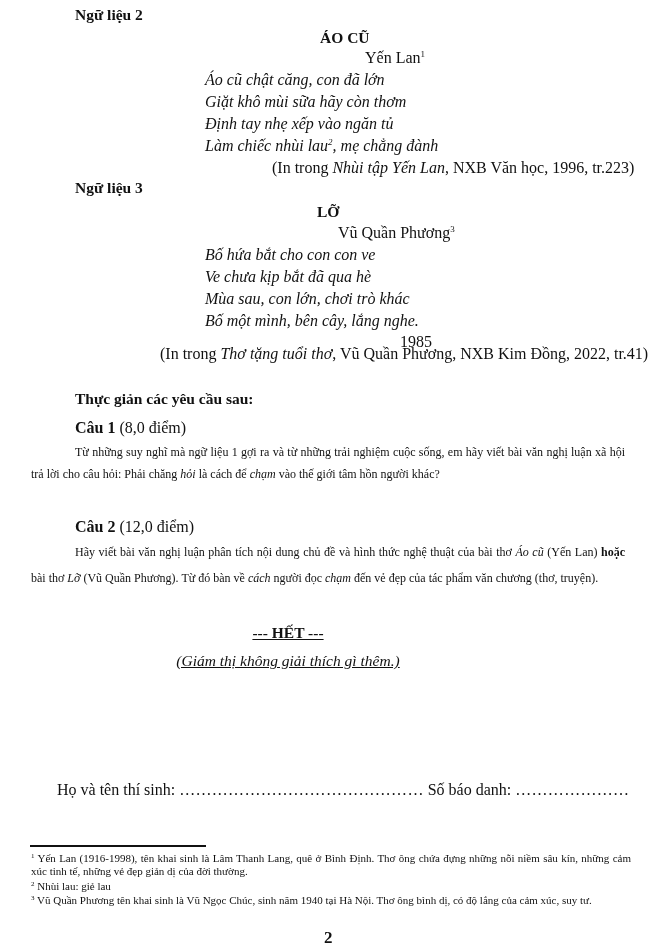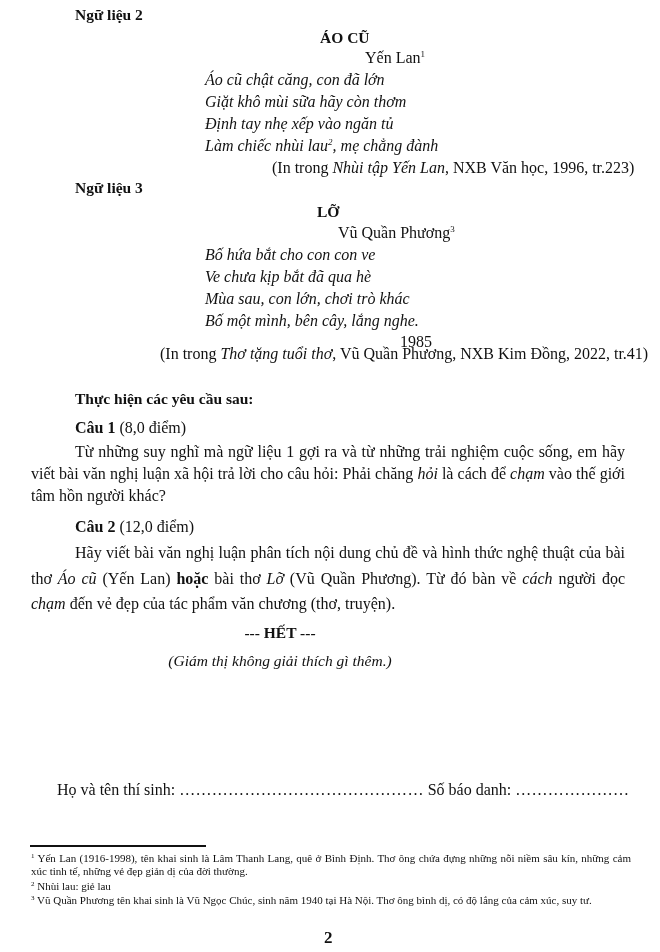--- a/index.html
+++ b/index.html
@@ -7,25 +7,25 @@
     width: 660px; height: 952px; background: #ffffff; color: #111;
     font-family: "Liberation Serif", serif; position: relative; overflow: hidden;
   }
   .abs { position: absolute; white-space: nowrap; }
   .b { font-weight: bold; }
   .i { font-style: italic; }
   .f15 { font-size: 15.5px; line-height: 20px; }
   .f16 { font-size: 16px; line-height: 20px; }
   sup { font-size: 9px; line-height: 0; vertical-align: 6px; }
   .para {
-    position: absolute; left: 31px; width: 594px; font-size: 16px; line-height: 25.5px;
+    position: absolute; left: 31px; width: 594px; font-size: 12px; line-height: 25.5px;
     text-align: justify; text-indent: 44px;
   }
   .para.p1 { line-height: 22px; }
-  .center { position: absolute; left: 0; width: 532px; text-align: center; }
+  .center { position: absolute; left: 8px; width: 532px; text-align: center; text-decoration: underline; }
   .rule { position: absolute; left: 30px; top: 845px; width: 176px; height: 2px; background: #111; }
   .fn { position: absolute; left: 31px; width: 600px; font-size: 11px; line-height: 13px; text-align: justify; }
   .fn sup { font-size: 7px; vertical-align: 4px; }
 </style>
 </head>
 <body>
 
 <div class="abs b f15" style="left:75px; top:5px;">Ngữ liệu 2</div>
 <div class="abs b f15" style="left:320px; top:28px;">ÁO CŨ</div>
 <div class="abs f16" style="left:365px; top:48px;"><span>Yến Lan</span><sup>1</sup></div>
@@ -42,21 +42,21 @@
 <div class="abs f16" style="left:338px; top:223px;"><span>Vũ Quần Phương</span><sup>3</sup></div>
 
 <div class="abs i f16" style="left:205px; top:245px;">Bố hứa bắt cho con con ve</div>
 <div class="abs i f16" style="left:205px; top:267px;">Ve chưa kịp bắt đã qua hè</div>
 <div class="abs i f16" style="left:205px; top:289px;">Mùa sau, con lớn, chơi trò khác</div>
 <div class="abs i f16" style="left:205px; top:311px;text-align:right;">Bố một mình, bên cây, lắng nghe.</div>
 <div class="abs f16" style="left:400px; top:332px;">1985</div>
 
 <div class="abs f16" style="left:160px; top:335px;margin-top:9px;"><span>(In trong </span><span class="i">Thơ tặng tuổi thơ</span><span>, Vũ Quần Phương, NXB Kim Đồng, 2022, tr.41)</span></div>
 
-<div class="abs b f15" style="left:75px; top:389px;">Thực hiện các yêu cầu sau:</div>
+<div class="abs b f15" style="left:75px; top:389px;">Thực giản các yêu cầu sau:</div>
 
 <div class="abs f16" style="left:75px; top:418px;"><span class="b">Câu 1</span><span> (8,0 điểm)</span></div>
 
 <div class="para p1" style="top:441px;"><span>Từ những suy nghĩ mà ngữ liệu 1 gợi ra và từ những trải nghiệm cuộc sống, em hãy viết bài văn nghị luận xã hội trả lời cho câu hỏi: Phải chăng </span><span class="i">hỏi</span><span> là cách để </span><span class="i">chạm</span><span> vào thế giới tâm hồn người khác?</span></div>
 
 <div class="abs f16" style="left:75px; top:517px;"><span class="b">Câu 2</span><span> (12,0 điểm)</span></div>
 
 <div class="para" style="top:540px;"><span>Hãy viết bài văn nghị luận phân tích nội dung chủ đề và hình thức nghệ thuật của bài thơ </span><span class="i">Áo cũ</span><span> (Yến Lan) </span><span class="b">hoặc</span><span> bài thơ </span><span class="i">Lỡ</span><span> (Vũ Quần Phương). Từ đó bàn về </span><span class="i">cách</span><span> người đọc </span><span class="i">chạm</span><span> đến vẻ đẹp của tác phẩm văn chương (thơ, truyện).</span></div>
 
 <div class="center b f15" style="top:623px; padding-left:28px; box-sizing:border-box;">--- HẾT ---</div>

